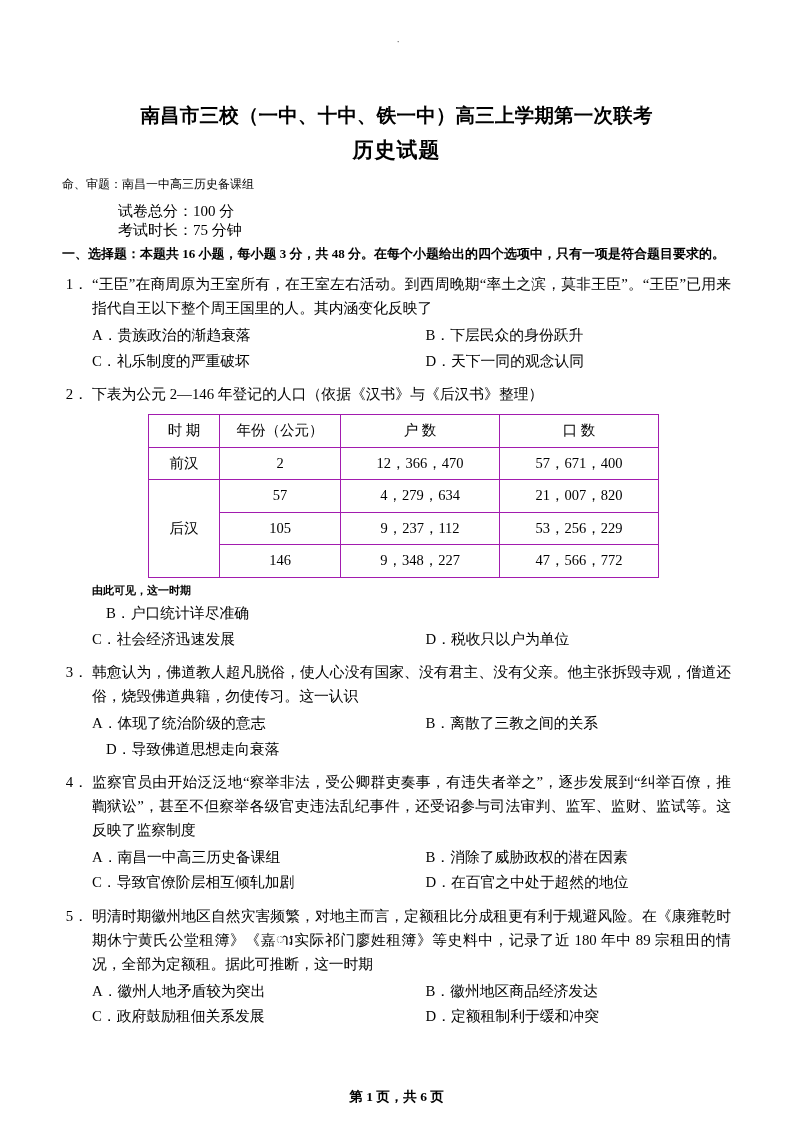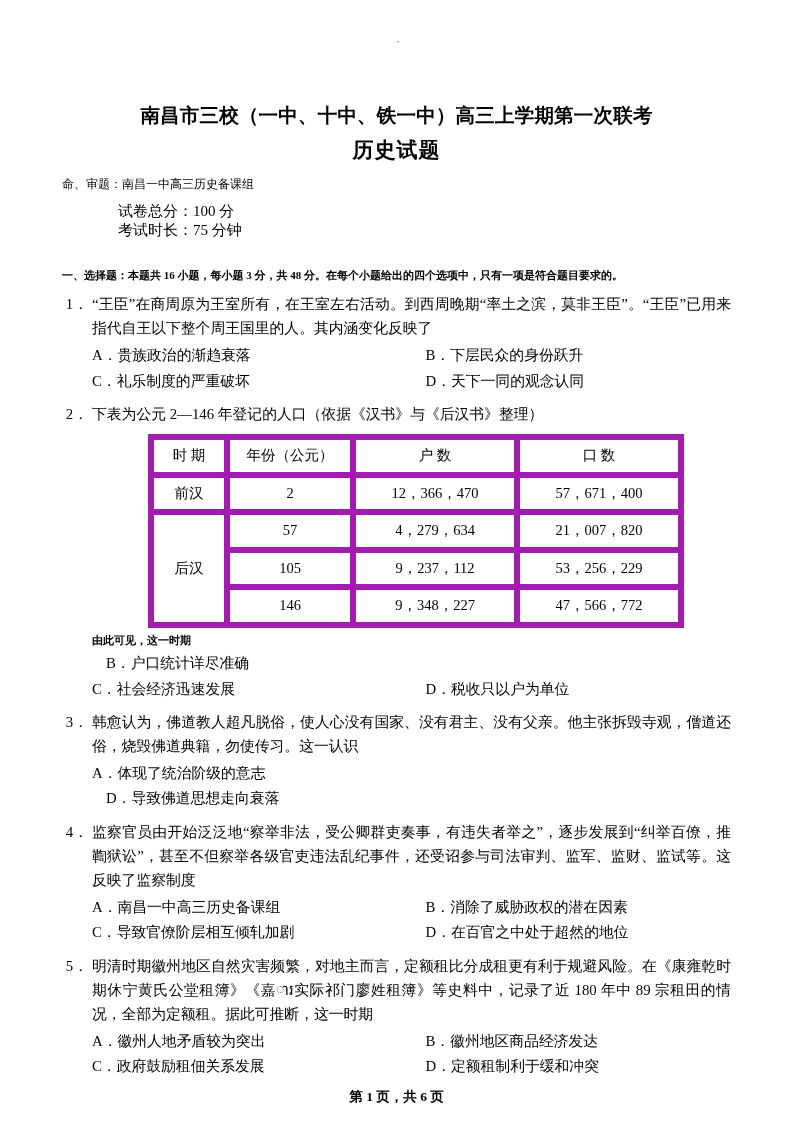--- a/index.html
+++ b/index.html
@@ -44,22 +44,22 @@
     display: flex;
     font-size: 15px;
     margin-top: 9px;
     padding: 0 34px 0 56px;
     flex-direction: column;
   }
   .meta-row .left { flex: 0 0 auto; }
   .meta-row .right { }
   .section-head {
     font-weight: bold;
-    font-size: 11px;
-    margin-top: 27px;
+    font-size: 13px;
+    margin-top: 4px;
     line-height: 1.55;
     text-align: justify;
   }
   .q {
     margin-top: 9px;
     font-size: 14.8px;
     line-height: 1.62;
   }
   .q-body {
     display: flex;
@@ -97,21 +97,21 @@
     line-height: 1.7;
     margin-top: 3px;
     font-weight: bold;
   }
   table.data {
     border-collapse: collapse;
     margin: 7px 0 0 86px;
     font-size: 14.5px;
   }
   table.data th, table.data td {
-    border: 6px solid #a21caf;
+    border: 1px solid #a21caf;
     padding: 4px 6px;
     text-align: center;
     font-weight: normal;
     height: 22px;
   }
   table.data th { font-weight: normal; }
   .col-period { width: 58px; }
   .col-year { width: 108px; }
   .col-house { width: 146px; }
   .col-pop { width: 146px; }
@@ -223,20 +223,21 @@
   </div>
 
   <div class="q">
     <div class="q-body">
       <span class="q-num">3．</span>
       <span class="q-text">韩愈认为，佛道教人超凡脱俗，使人心没有国家、没有君主、没有父亲。他主张拆毁寺观，僧道还俗，烧毁佛道典籍，勿使传习。这一认识</span>
     </div>
     <div class="opts">
       <div class="opt-row">
         <div class="opt">A．体现了统治阶级的意志</div>
+        <div class="opt second">B．离散了三教之间的关系</div>
       </div>
       <div class="opt-row">
         <div class="opt second">D．导致佛道思想走向衰落</div>
       </div>
     </div>
   </div>
 
   <div class="q">
     <div class="q-body">
       <span class="q-num">4．</span>

